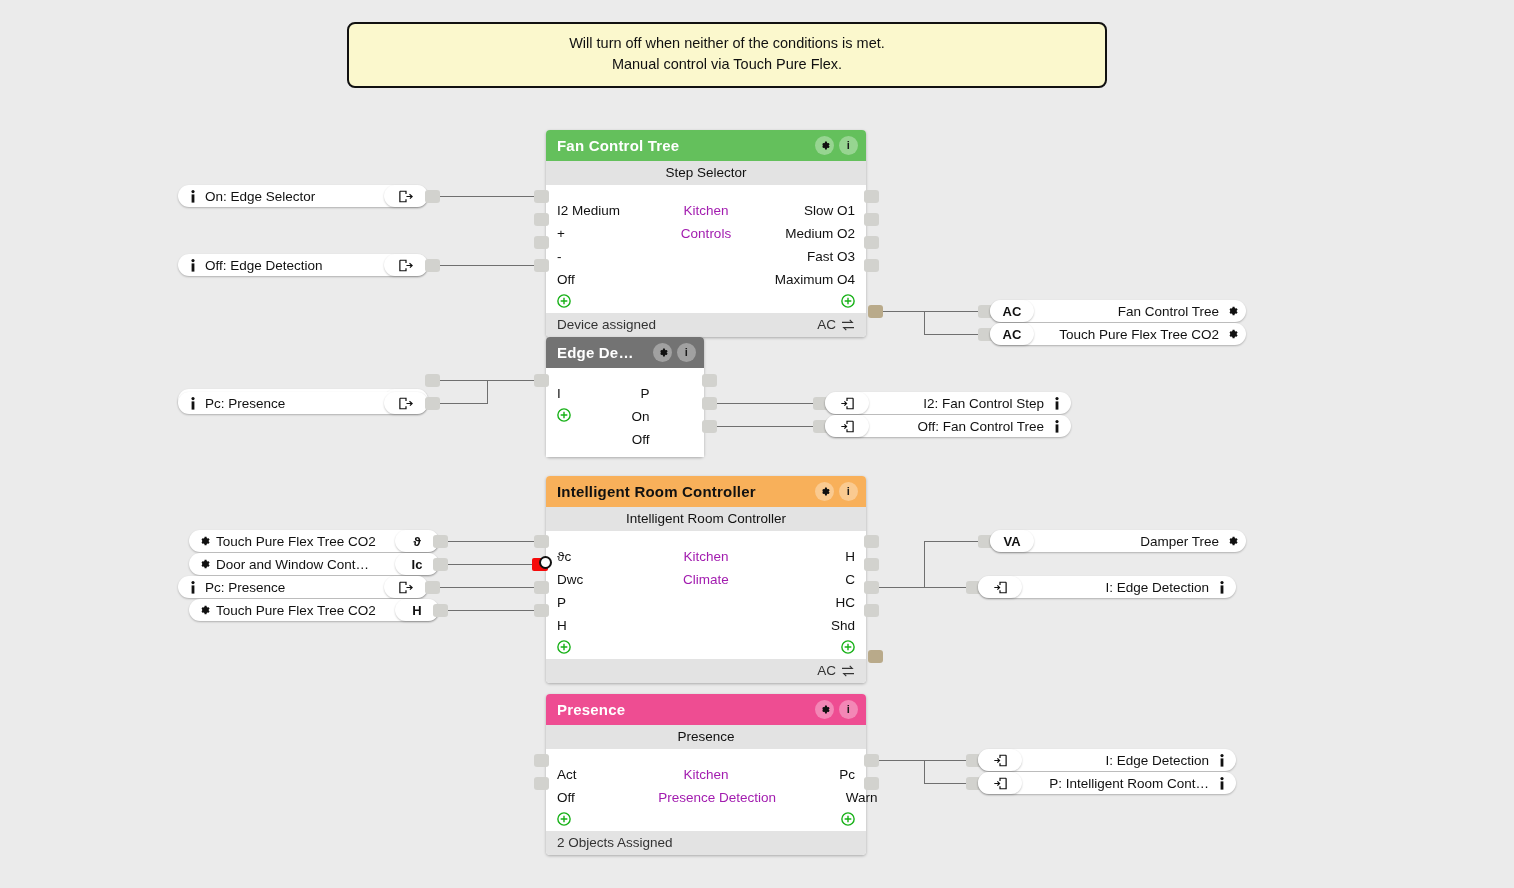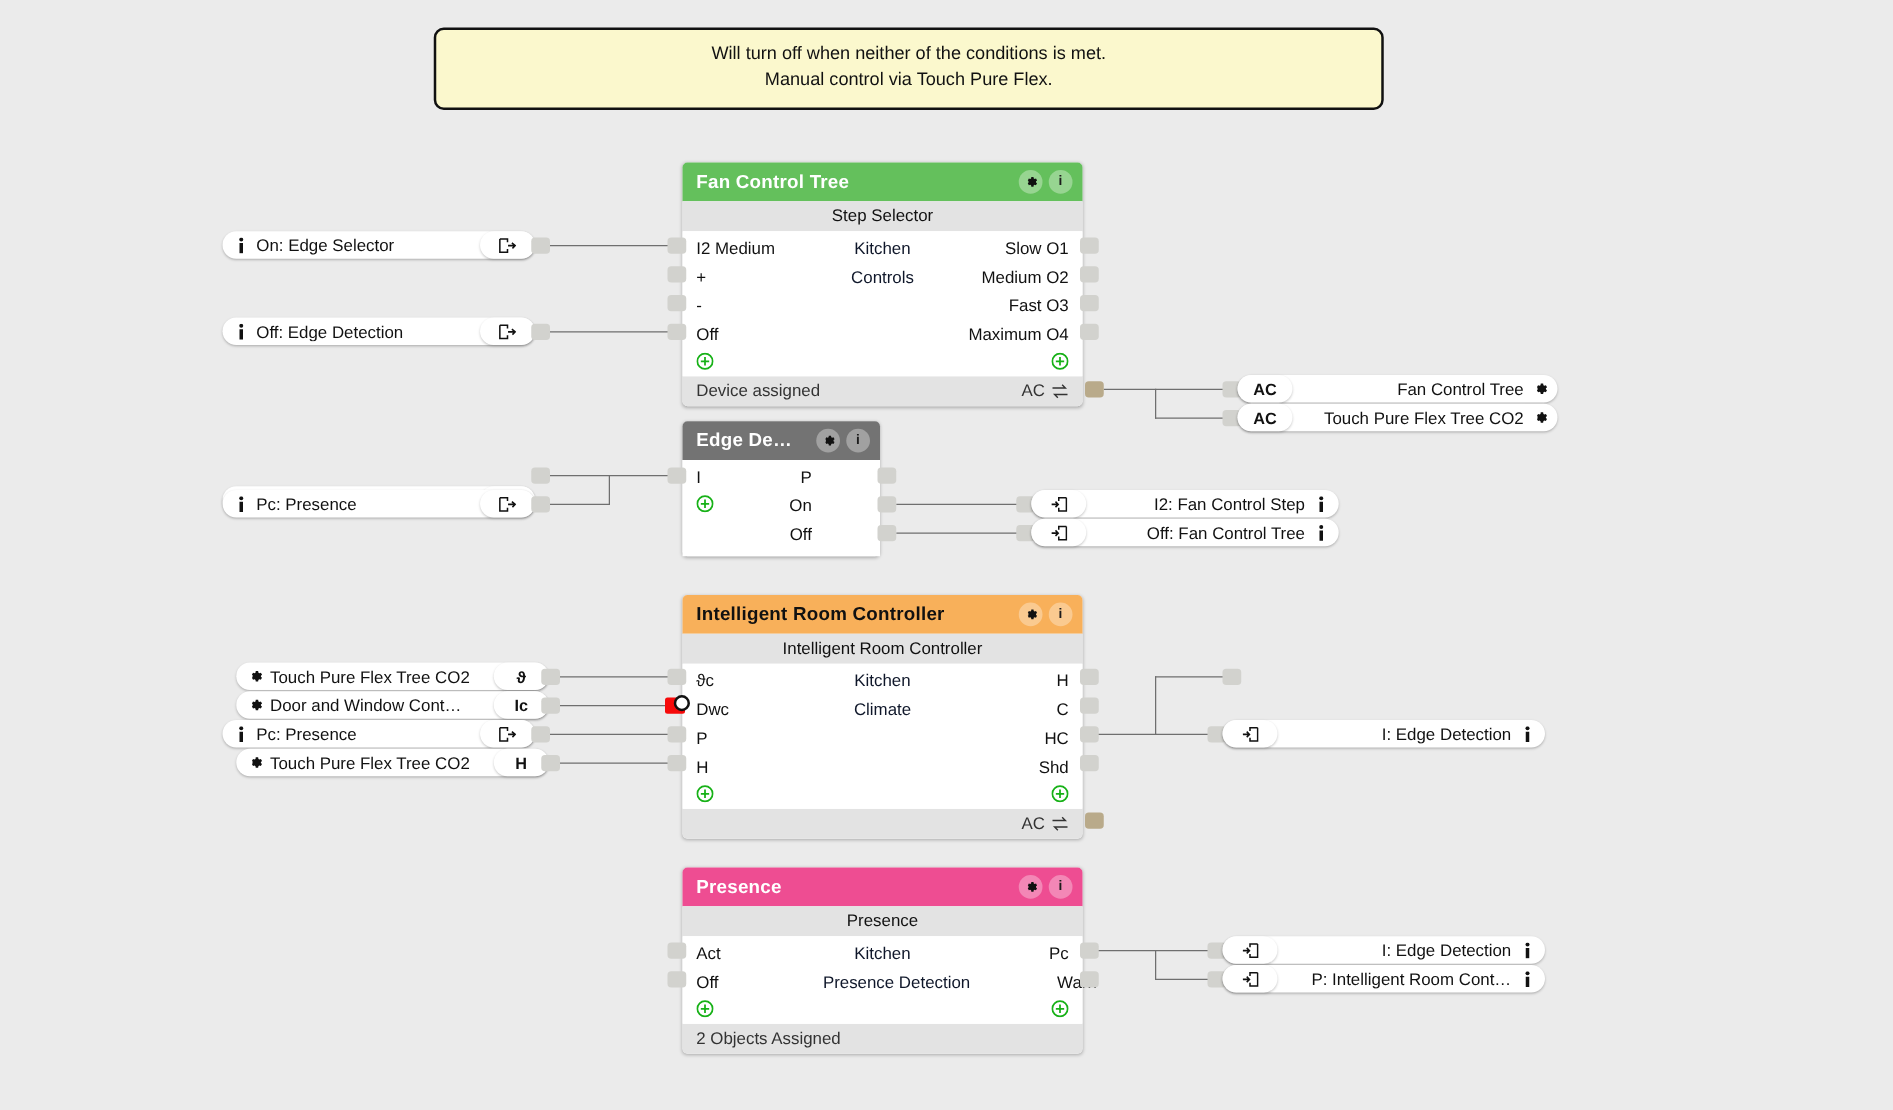--- a/index.html
+++ b/index.html
@@ -58,30 +58,30 @@
     line-height:1;
   }
   .hbtn svg{display:block;}
   .node-sub{
     background:#e3e3e3;
     text-align:center;
     font-size:13.5px;
     color:#111;
     padding:4px 0 5px;
   }
-  .node-body{background:#fff;padding:2px 0 2px;position:relative;}
+  .node-body{background:#fff;padding:14px 0 2px;position:relative;}
   .row{
     display:flex;align-items:center;
     height:23px;
     padding:0 11px;
     font-size:13.5px;
     box-sizing:border-box;
   }
   .row .l{flex:0 0 34%;text-align:left;color:#111;white-space:nowrap;}
-  .row .c{flex:1;text-align:center;color:#0f172a;white-space:nowrap;}
+  .row .c{flex:1;text-align:center;color:#a21caf;white-space:nowrap;}
   .row .r{flex:0 0 34%;text-align:right;color:#111;white-space:nowrap;}
   .plusrow{display:flex;justify-content:space-between;padding:0 11px;height:20px;align-items:center;}
   .plus{width:14px;height:14px;display:block;}
   .node-foot{
     background:#e3e3e3;
     display:flex;align-items:center;justify-content:space-between;
     font-size:13.5px;color:#333;
     padding:4px 11px 5px;
     border-radius:0 0 4px 4px;
     min-height:14px;
@@ -563,20 +563,29 @@
     <span class="txt">Off: Fan Control Tree</span>
     <span class="ico">
         <svg width="4" height="13" viewBox="0 0 4 13">
           <circle cx="2" cy="1.6" r="1.6" fill="#111"></circle>
           <rect x=".6" y="4.4" width="2.8" height="8.2" fill="#111"></rect>
         </svg>
       </span>
   </div>
 
   <div class="port" style="left:978px;top:535px;"></div>
+  <div class="pill pill-right" style="left:990px;top:530px;width:256px;">
+    <span class="chip">VA</span>
+    <span class="txt">Damper Tree</span>
+    <span class="ico">
+        <svg width="12" height="12" viewBox="0 0 24 24">
+          <path fill="#111" d="M12 8a4 4 0 1 0 0 8 4 4 0 0 0 0-8zm9.4 4.9.1-.9-.1-.9 1.9-1.5-1.9-3.3-2.3.8c-.5-.4-1-.7-1.6-.9L17 3.5h-3.8l-.4 2.7c-.6.2-1.1.5-1.6.9l-2.3-.8L7 9.6l1.9 1.5-.1.9.1.9L7 14.4l1.9 3.3 2.3-.8c.5.4 1 .7 1.6.9l.4 2.7H17l.4-2.7c.6-.2 1.1-.5 1.6-.9l2.3.8 1.9-3.3-1.8-1.5z"></path>
+        </svg>
+      </span>
+  </div>
 
   <div class="port" style="left:966px;top:581px;"></div>
   <div class="pill pill-right" style="left:978px;top:576px;width:258px;">
     <span class="chip">
         <svg width="14" height="13" viewBox="0 0 16 14">
           <path d="M15 1H8v3M15 1v12H8v-3" fill="none" stroke="#111" stroke-width="1.4"></path>
           <path d="M1.5 7h6M5 4.5 7.5 7 5 9.5" fill="none" stroke="#111" stroke-width="1.4"></path>
         </svg>
       </span>
     <span class="txt">I: Edge Detection</span>

